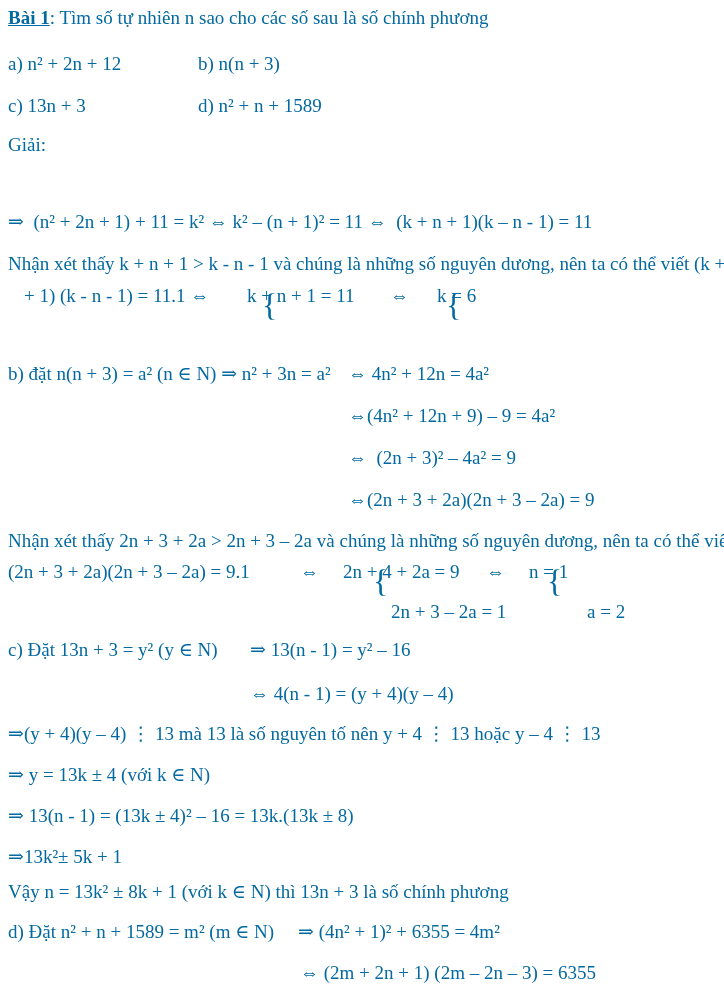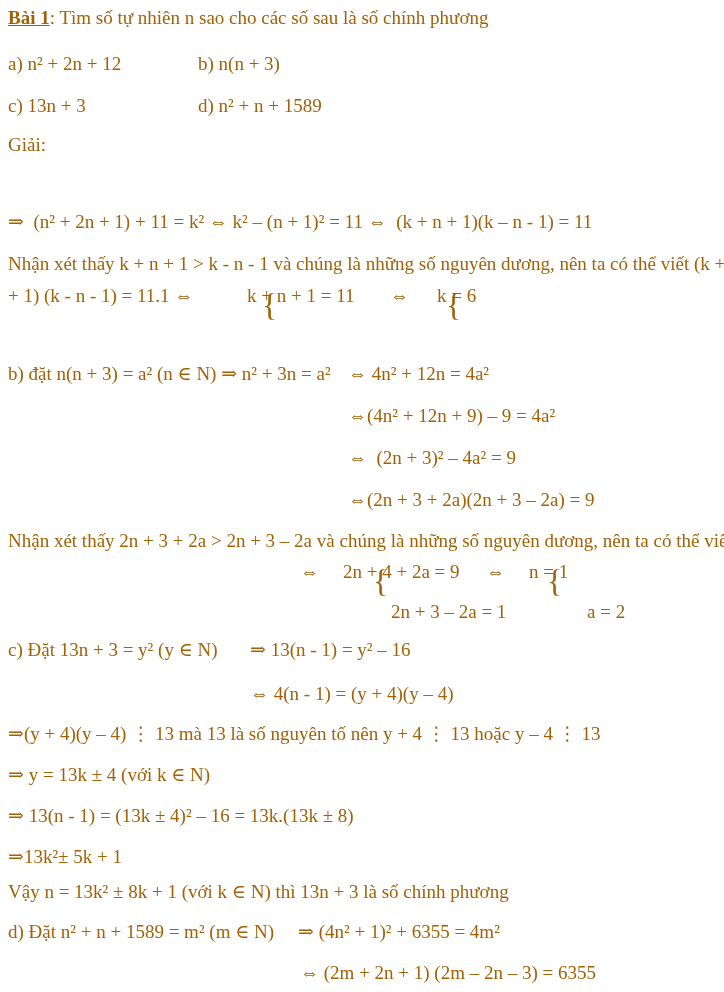--- a/index.html
+++ b/index.html
@@ -7,21 +7,21 @@
     width: 724px; height: 992px;
     background: #ffffff;
     overflow: hidden;
   }
   .doc {
     position: relative;
     width: 724px; height: 992px;
     font-family: "Liberation Serif", "DejaVu Serif", serif;
     font-size: 19px;
     line-height: 1.25;
-    color: #a16207;
+    color: #0369a1;
   }
   .ln { position: absolute; left: 0; width: 724px; height: 28px; }
   .seg { position: absolute; top: 0; white-space: pre; }
   .ttl { font-weight: bold; text-decoration: underline; }
   .brace {
     position: absolute;
     font-size: 32px;
     line-height: 1;
     white-space: pre;
     font-family: "Liberation Serif", "DejaVu Serif", serif;
@@ -53,21 +53,21 @@
 
   <div class="ln" style="top:210px">
     <span class="seg" style="left:8px">⇒  (n² + 2n + 1) + 11 = k² ⇔ k² – (n + 1)² = 11 ⇔  (k + n + 1)(k – n - 1) = 11</span>
   </div>
 
   <div class="ln" style="top:252px">
     <span class="seg" style="left:8px">Nhận xét thấy k + n + 1 &gt; k - n - 1 và chúng là những số nguyên dương, nên ta có thể viết (k +</span>
   </div>
 
   <div class="ln" style="top:284px">
-    <span class="seg" style="left:8px">+ 1) (k - n - 1) = 11.1 ⇔</span>
+    <span class="seg" style="left:24px">+ 1) (k - n - 1) = 11.1 ⇔</span>
     <span class="seg" style="left:247px">k + n + 1 = 11</span>
     <span class="seg" style="left:390px">⇔</span>
     <span class="seg" style="left:437px">k = 6</span>
     <span class="brace" style="left:262px;top:5px">{</span>
     <span class="brace" style="left:446px;top:5px">{</span>
   </div>
 
 
   <div class="ln" style="top:362px">
     <span class="seg" style="left:8px">b) đặt n(n + 3) = a² (n ∈ N) ⇒ n² + 3n = a²</span>
@@ -84,20 +84,21 @@
 
   <div class="ln" style="top:488px">
     <span class="seg" style="left:348px">⇔(2n + 3 + 2a)(2n + 3 – 2a) = 9</span>
   </div>
 
   <div class="ln" style="top:529px">
     <span class="seg" style="left:8px">Nhận xét thấy 2n + 3 + 2a &gt; 2n + 3 – 2a và chúng là những số nguyên dương, nên ta có thể viết</span>
   </div>
 
   <div class="ln" style="top:560px">
+    <span class="seg" style="left:8px">(2n + 3 + 2a)(2n + 3 – 2a) = 9.1</span>
     <span class="seg" style="left:300px">⇔</span>
     <span class="seg" style="left:343px">2n + 4 + 2a = 9</span>
     <span class="seg" style="left:486px">⇔</span>
     <span class="seg" style="left:529px">n = 1</span>
     <span class="brace" style="left:373px;top:5px">{</span>
     <span class="brace" style="left:547px;top:5px">{</span>
   </div>
 
   <div class="ln" style="top:600px">
     <span class="seg" style="left:391px">2n + 3 – 2a = 1</span>

